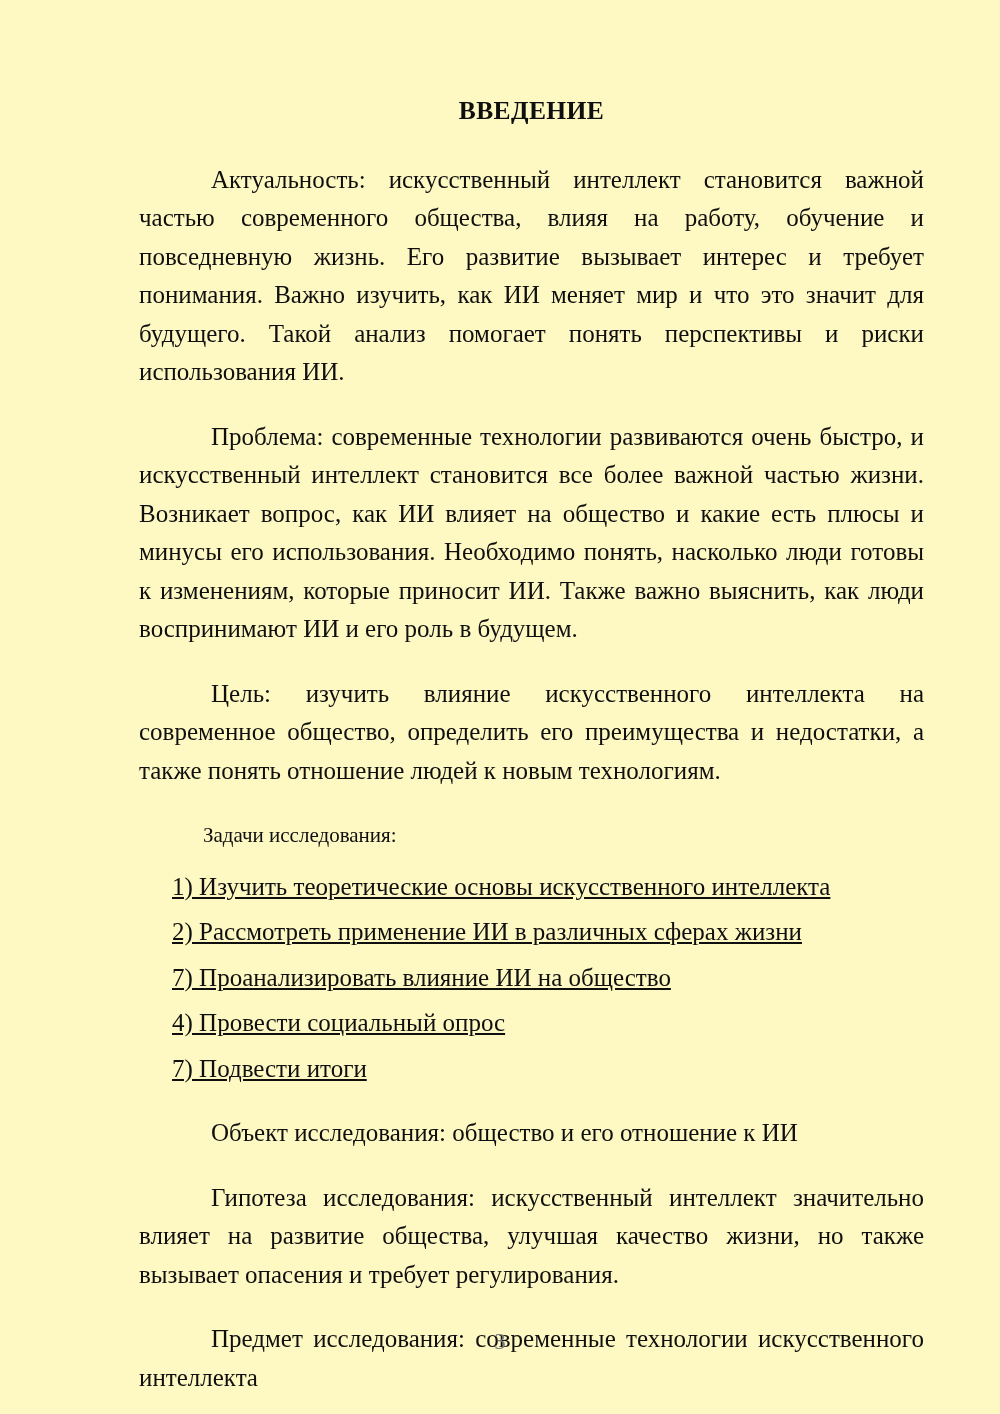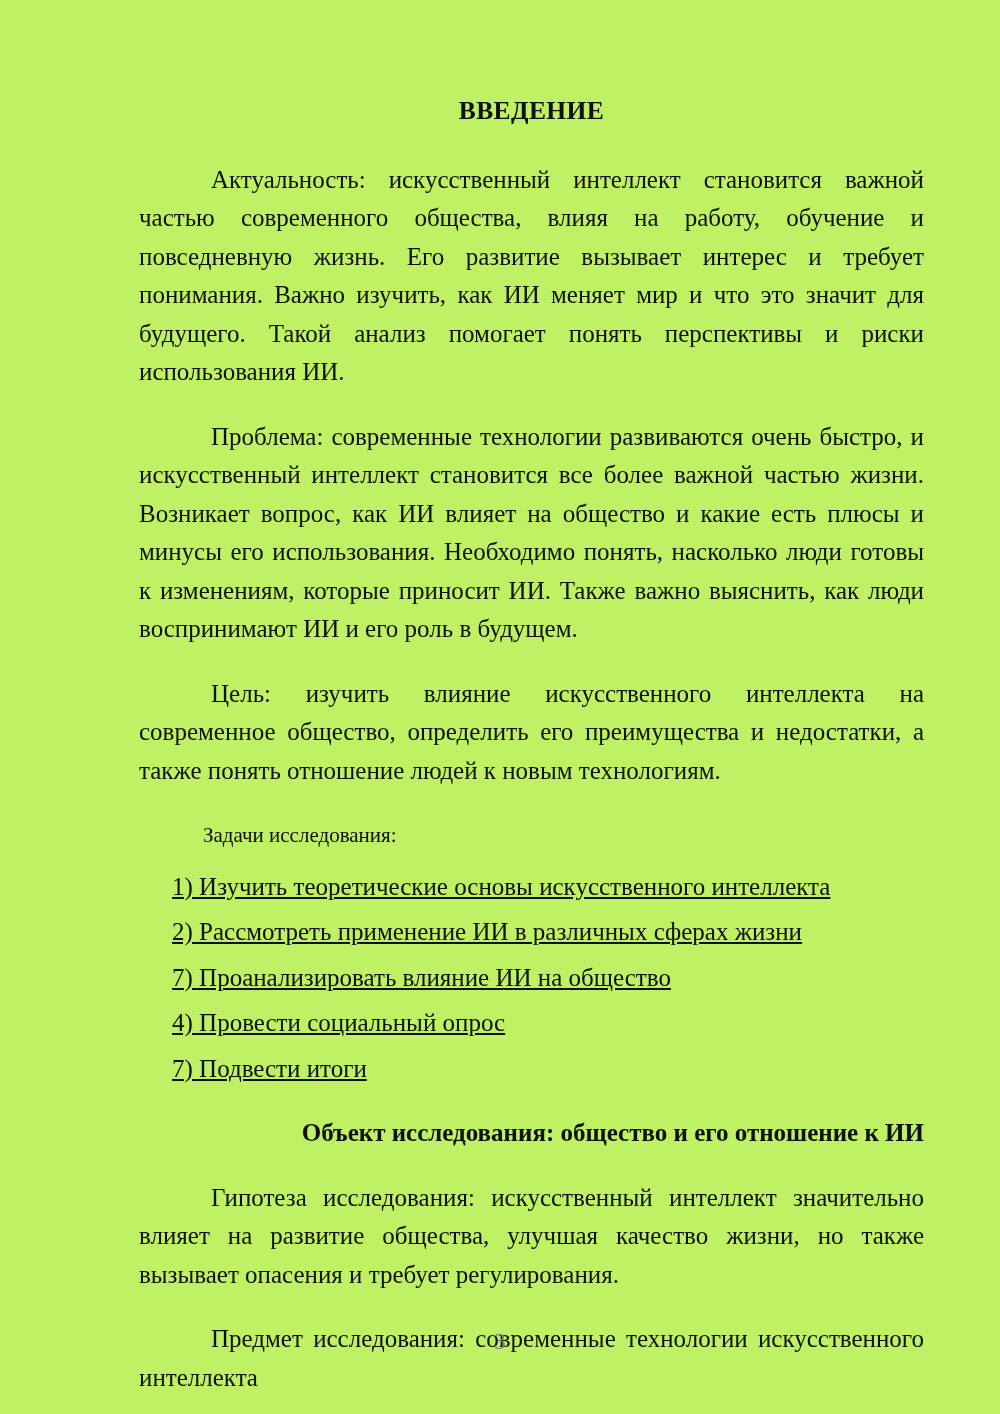--- a/index.html
+++ b/index.html
@@ -13,21 +13,21 @@
     height: 1414px;
     position: relative;
     font-family: "Liberation Serif", "DejaVu Serif", serif;
     color: #100f0f;
     -webkit-font-smoothing: antialiased;
   }
 
   .page {
     position: absolute;
     inset: 0;
-    background: #bef264;
+    background: #fef9c3;
     padding: 0;
     box-sizing: border-box;
   }
 
   .content {
     position: absolute;
     left: 131px;
     top: 0;
     width: 801px;
   }
@@ -52,22 +52,21 @@
     padding-top: 18px;
     hyphens: none;
   }
 
   .para.first-para {
     padding-top: 26px;
   }
 
   
   .para.short {
-    text-align: right;
-    font-weight: bold;
+    text-align: left;
   }
 
   .list-item {
     font-size: 25px;
     line-height: 38.5px;
     text-align: left;
     text-indent: 0;
     margin: 0;
     padding-top: 7px;
     padding-left: 41px;

